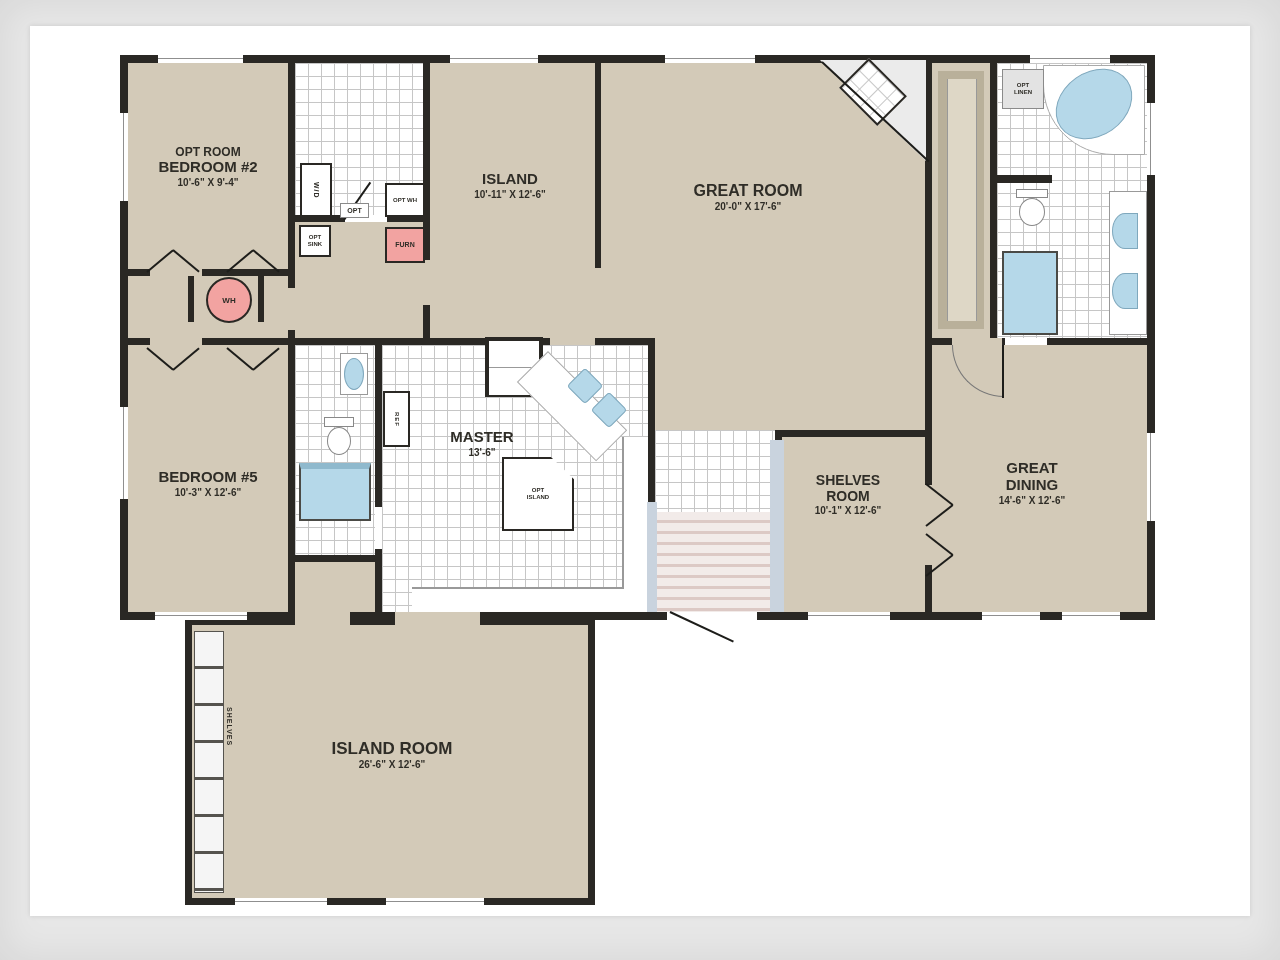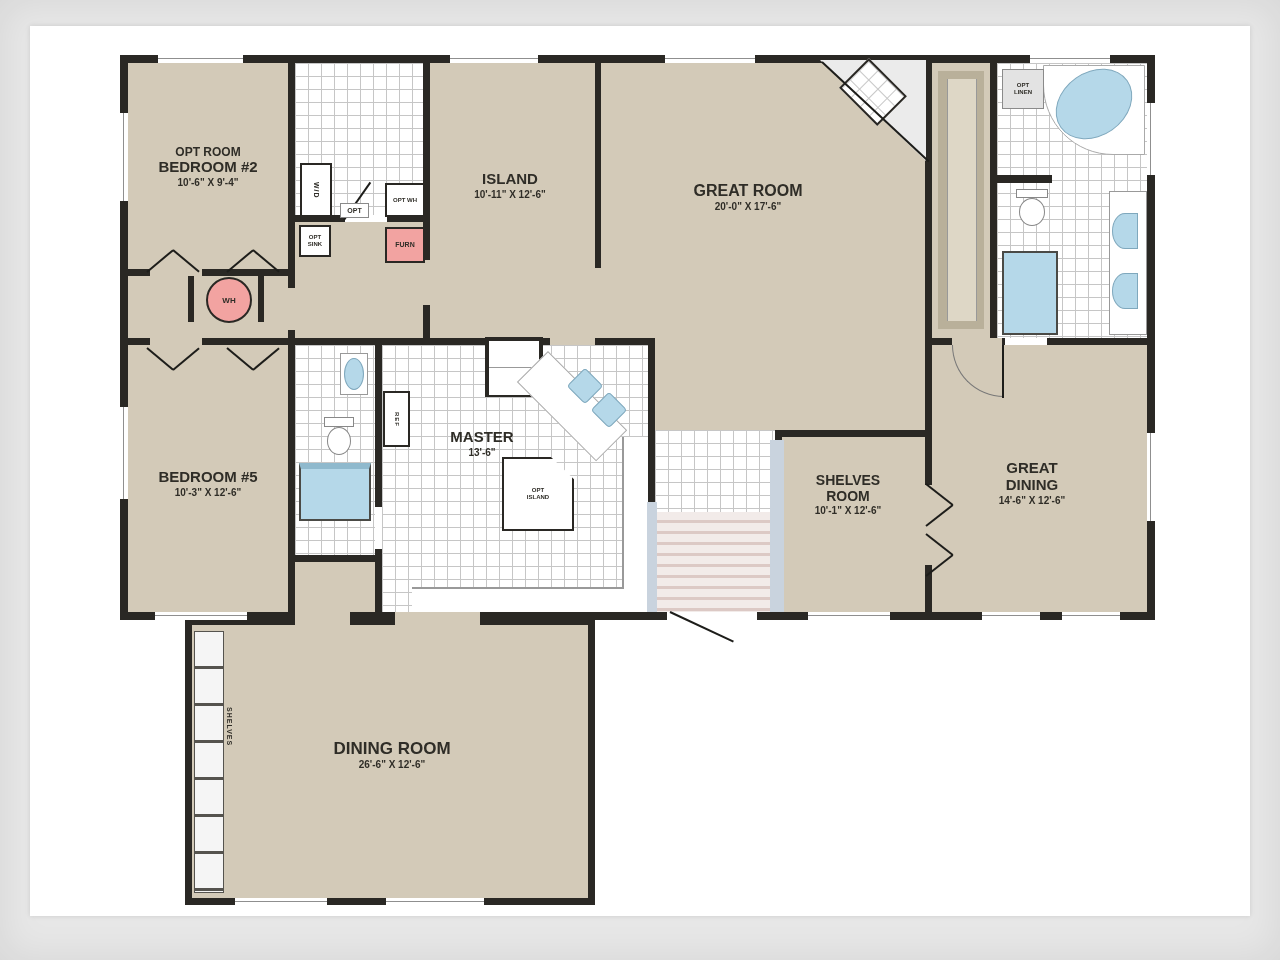--- a/index.html
+++ b/index.html
@@ -205,17 +205,17 @@
     <div class="nm" style="font-size:14px;">SHELVES</div>
     <div class="nm" style="font-size:14px;">ROOM</div>
     <div class="dm">10'-1" X 12'-6"</div>
   </div>
   <div class="lbl" style="left:912px;top:428px;">
     <div class="nm">GREAT</div>
     <div class="nm">DINING</div>
     <div class="dm">14'-6" X 12'-6"</div>
   </div>
   <div class="lbl" style="left:272px;top:700px;">
-    <div class="nm-lg">DINING ROOM</div>
+    <div class="nm-lg">ISLAND ROOM</div>
     <div class="dm">26'-6" X 12'-6"</div>
   </div>
 
 </div>
 
 </body></html>

